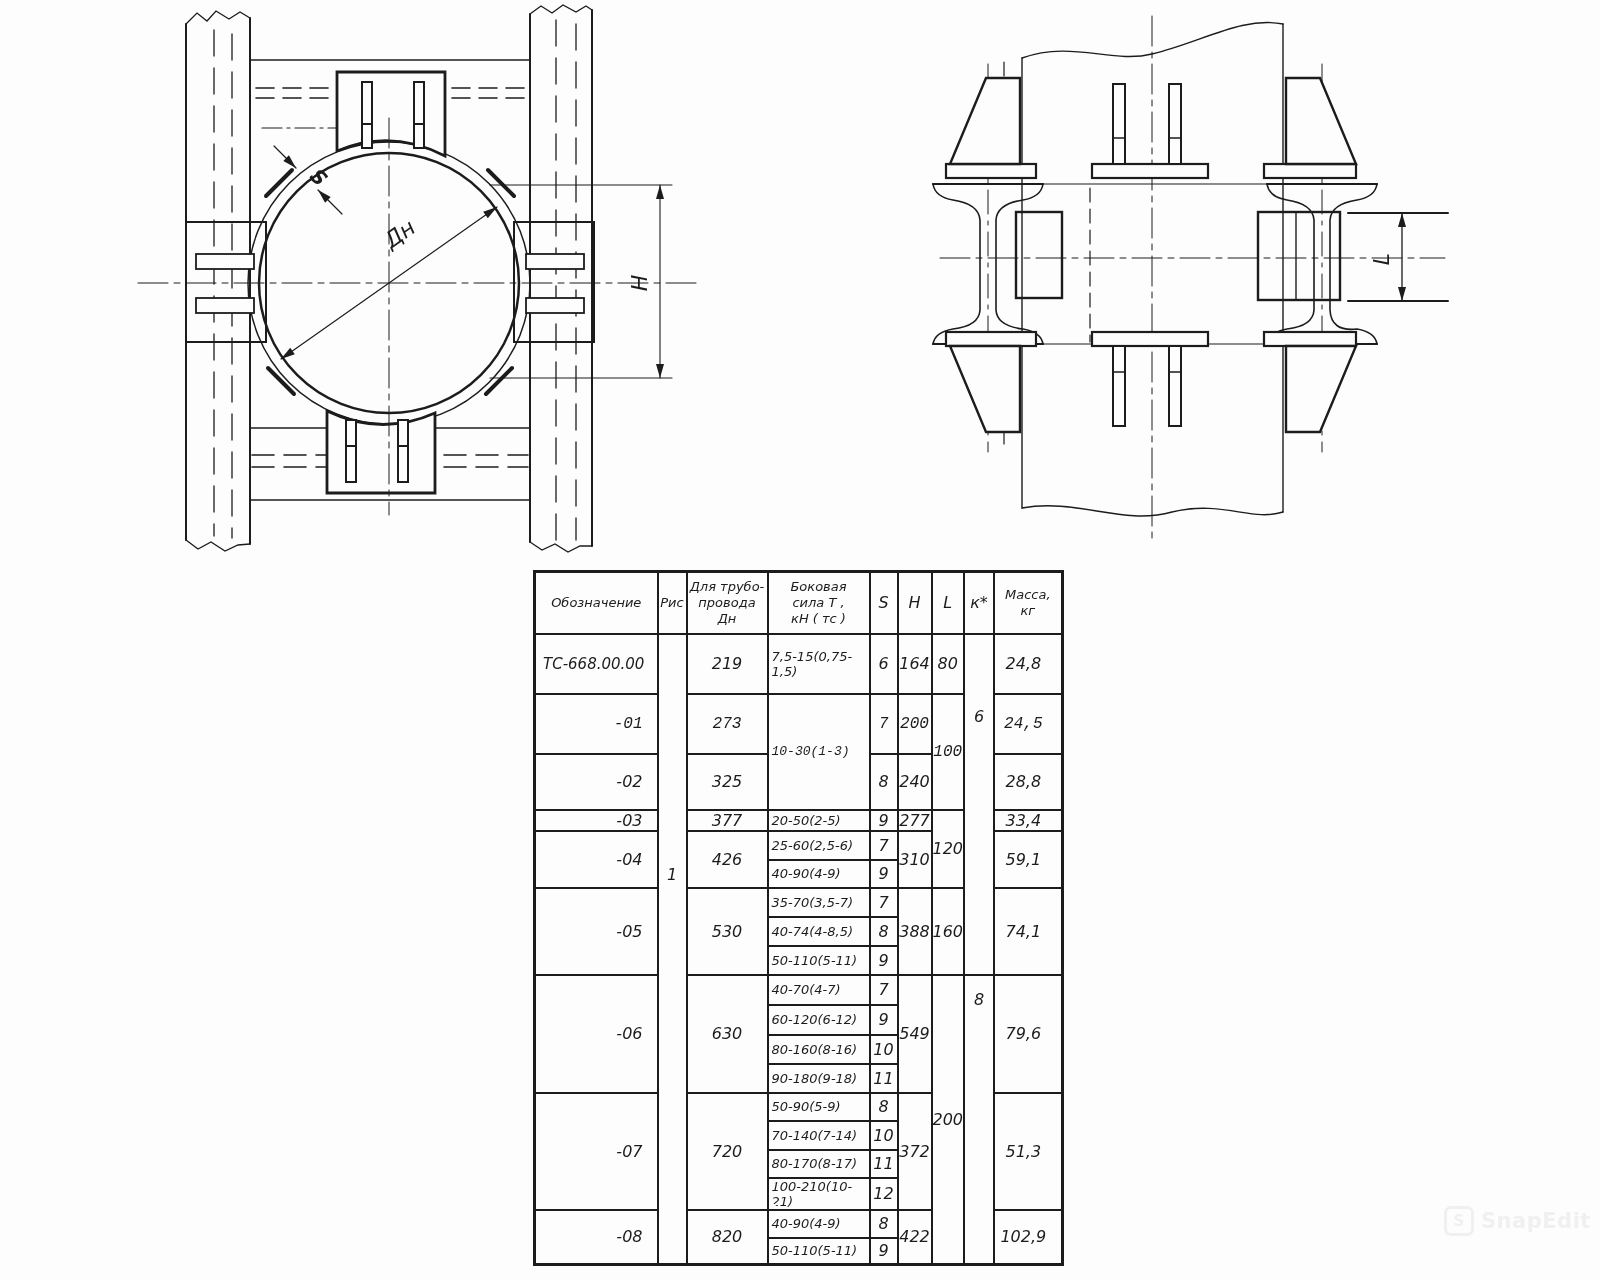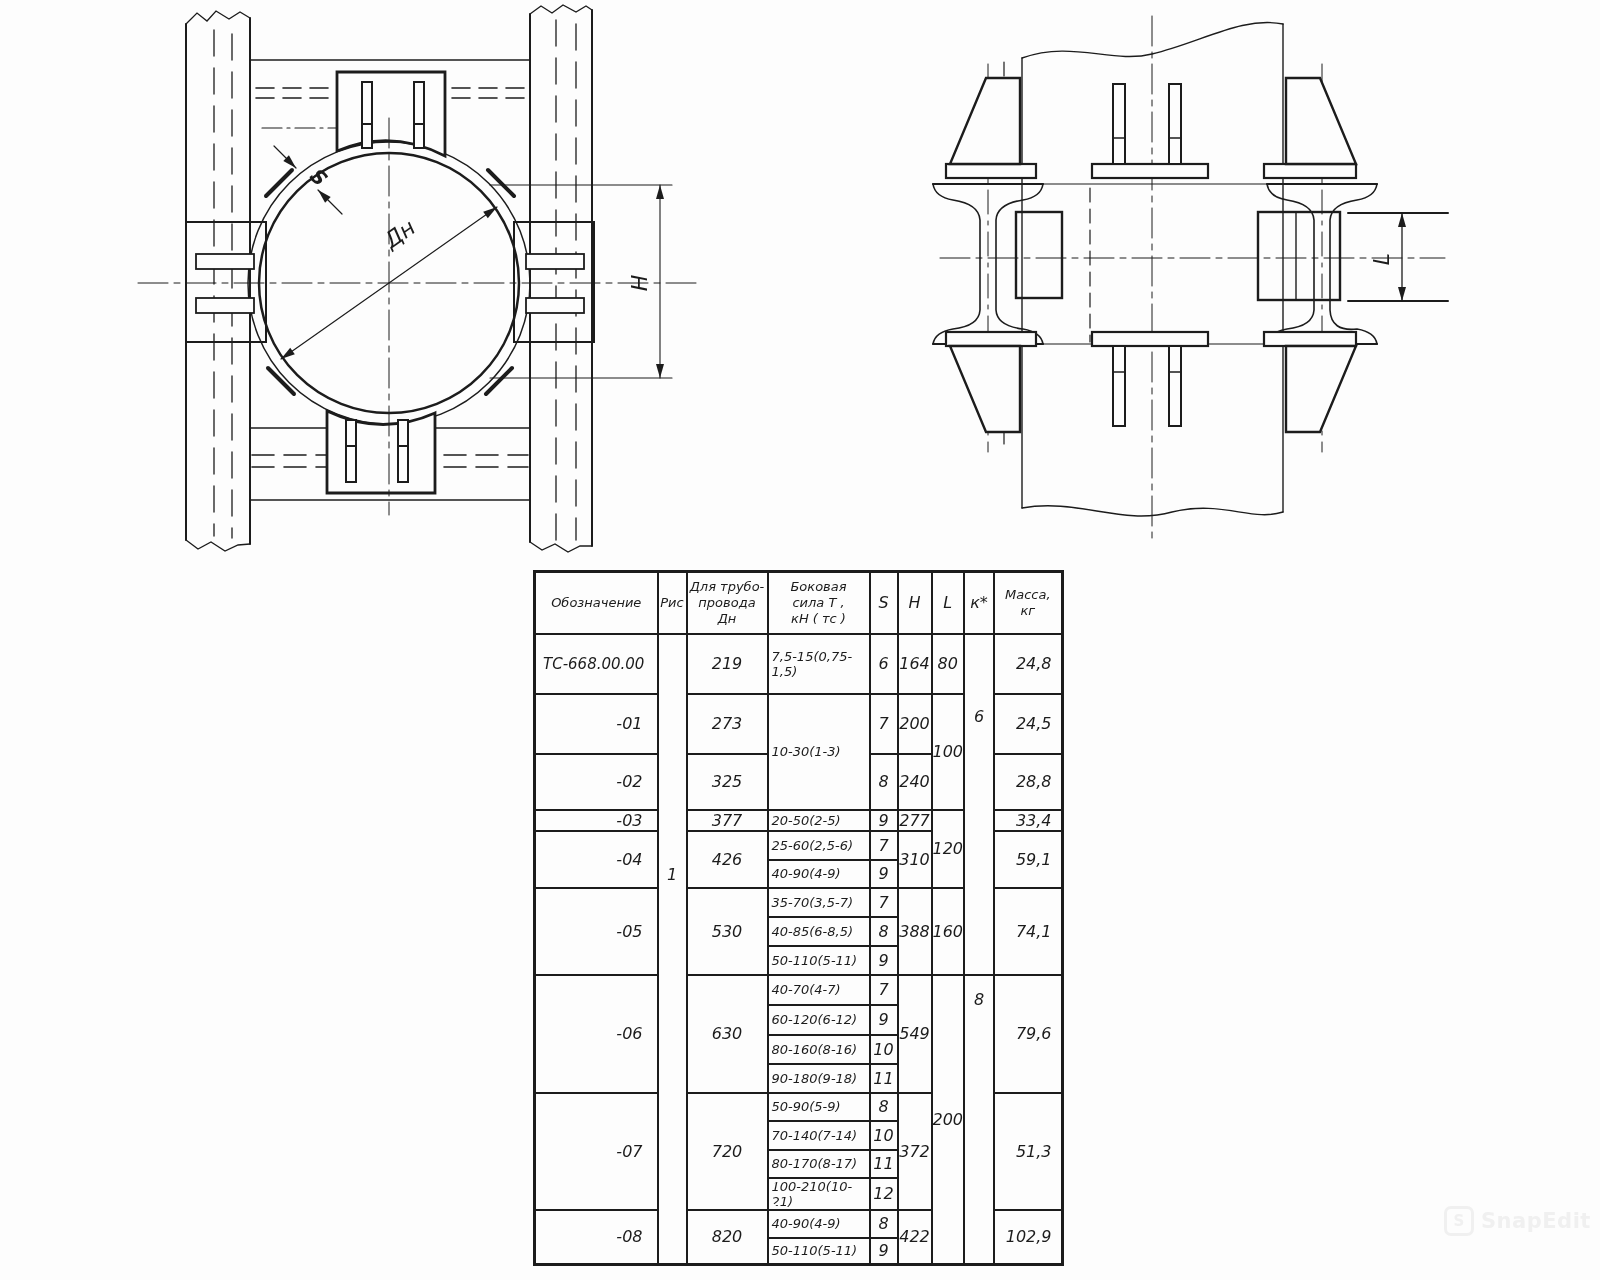--- a/index.html
+++ b/index.html
@@ -23,21 +23,21 @@
     padding:0; text-align:center; vertical-align:middle;
     font-weight:normal; overflow:hidden;
   }
   .spec thead tr { height:62px; }
   .spec th { font-size:13px; line-height:1.2; white-space:pre-line; }
   .spec th.dim { font-size:16px; }
   .spec td { font-size:16px; }
   .spec td.left  { text-align:left;  padding-left:7px;  font-size:15px;border-radius:14px; }
   .spec td.right { text-align:right; padding-right:14px; }
   .spec td.force { text-align:left;  padding-left:3px; font-size:13px;border-radius:28px; }
-  .spec td.mass  { text-align:right; padding-right:9px; }
+  .spec td.mass  { padding-right:9px; }
   .spec td.fig   { vertical-align:top; padding-top:230px; }
   .spec td.ktop  { vertical-align:top; padding-top:72px; }
   .spec td.ktop2 { vertical-align:top; padding-top:14px; }
 
   
   .watermark {
     position:absolute; left:1444px; top:1206px;
     display:flex; align-items:center; gap:7px;
     color:#f0f0f0; user-select:none;
   }
@@ -266,21 +266,21 @@
             <td class="left">ТС-668.00.00</td>
             <td rowspan="19" class="fig">1</td>
             <td>219</td>
             <td class="force">7,5-15(0,75-1,5)</td>
             <td>6</td>
             <td>164</td>
             <td>80</td>
             <td rowspan="9" class="ktop">6</td>
             <td class="mass">24,8</td>
           </tr>
-          <tr style="height: 60px;">
+          <tr style="height: 60px; font-family: Liberation Mono, monospace;">
             <td class="right">-01</td>
             <td>273</td>
             <td rowspan="2" class="force">10-30(1-3)</td>
             <td>7</td>
             <td>200</td>
             <td rowspan="2">100</td>
             <td class="mass">24,5</td>
           </tr>
           <tr style="height: 56px;">
             <td class="right">-02</td>
@@ -313,21 +313,21 @@
           <tr style="height: 29px;">
             <td rowspan="3" class="right">-05</td>
             <td rowspan="3">530</td>
             <td class="force">35-70(3,5-7)</td>
             <td>7</td>
             <td rowspan="3">388</td>
             <td rowspan="3">160</td>
             <td rowspan="3" class="mass">74,1</td>
           </tr>
           <tr style="height: 29px;">
-            <td class="force">40-85(6-8,5)</td>
+            <td class="force">40-74(4-8,5)</td>
             <td>8</td>
           </tr>
           <tr style="height: 29px;">
             <td class="force">50-110(5-11)</td>
             <td>9</td>
           </tr>
           <tr style="height: 30px;">
             <td rowspan="4" class="right">-06</td>
             <td rowspan="4">630</td>
             <td class="force">40-70(4-7)</td>

